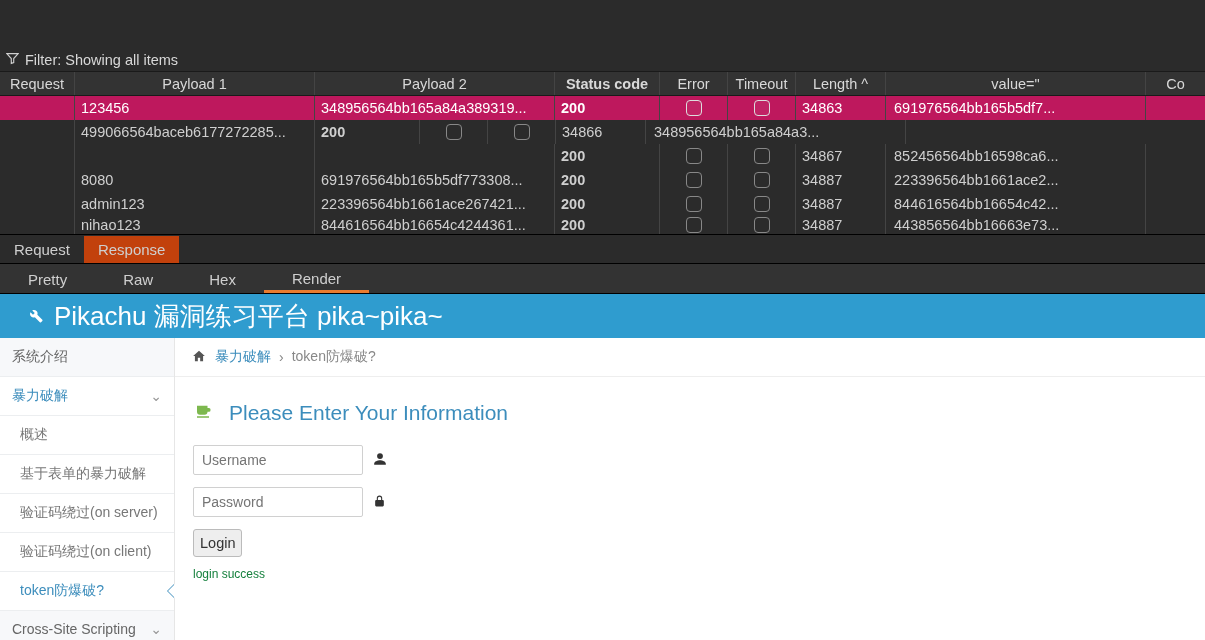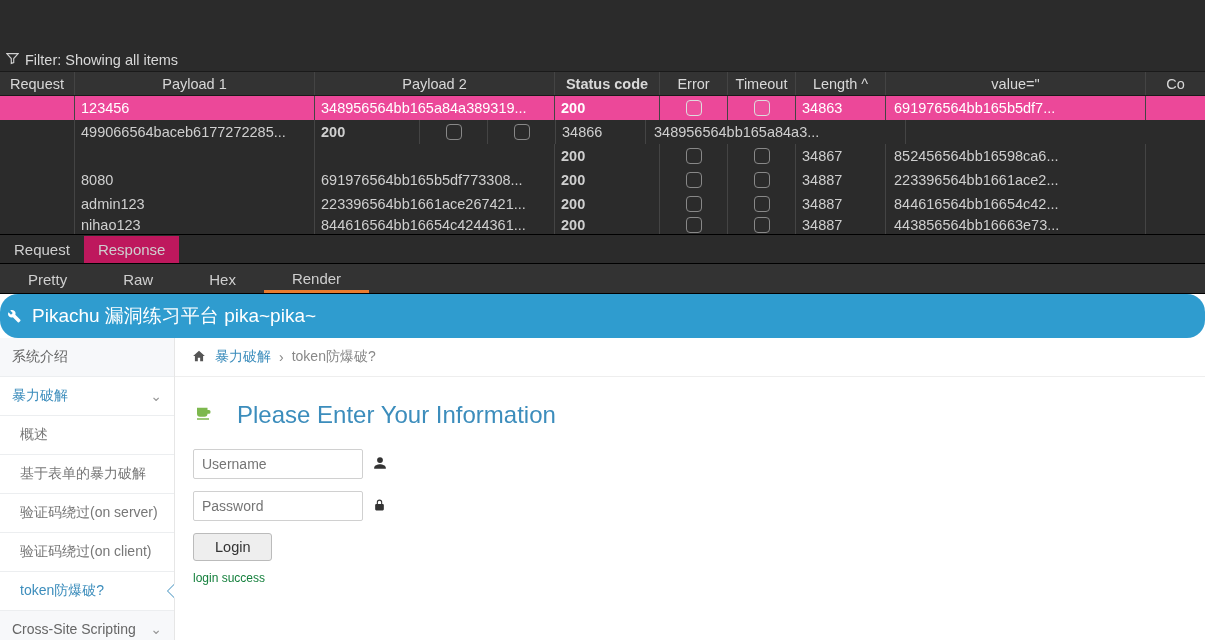--- a/index.html
+++ b/index.html
@@ -19,62 +19,62 @@
   .col-req { width: 75px; }
   .col-p1 { width: 240px; }
   .col-p2 { width: 240px; }
   .col-sc { width: 105px; font-weight: bold; }
   .col-err { width: 68px; justify-content:center; }
   .col-to { width: 68px; justify-content:center; }
   .col-len { width: 90px; }
   .col-val { width: 260px; }
   .col-co { flex: 1; }
   
-  .tbody .trow.sel { background: #ec4899; color: #fff; }
+  .tbody .trow.sel { background: #be185d; color: #fff; }
   .tbody .trow.last { height: 18px; overflow:hidden;}
   .tbody .td.col-p1 { padding-left: 6px; }
   .tbody .td.col-p2 { padding-left: 6px; }
   .tbody .td.col-val { padding-left: 8px; }
   .cb { width: 16px; height: 16px; border: 1.5px solid #888; border-radius: 4px; display:inline-block; }
   .trow.sel .cb { border-color: #ddd; background:rgba(255,255,255,0.05);}
   
   .rr-tabs { display: flex; border-top: 1px solid #000; border-bottom:1px solid #000; background: #2b2b2b; height: 30px; align-items:flex-end;}
   .rr-tab { padding: 5px 14px; color: #cfcfcf; font-size: 15px; cursor:pointer;}
-  .rr-tab.active { background: #be185d; }
+  .rr-tab.active { background: #c2410c; }
   
   .view-tabs { display: flex; background: #333; border-bottom:1px solid #000; height: 30px; align-items:flex-end;}
   .view-tab { padding: 5px 28px; color: #cfcfcf; font-size: 15px; cursor:pointer;}
   .view-tab.active { border-bottom: 3px solid #e87b2e; padding-bottom:3px; }
   
   .render-area { background: #fff; color: #444; }
-  .pika-header { background: #2f9ccf; color: #fff; display: flex; align-items:center; padding: 10px 2px; font-size: 19px; font-weight:400; height:44px;border-radius:18px;}
+  .pika-header { background: #2f9ccf; color: #fff; display: flex; align-items:center; padding: 10px 24px; font-size: 26px; font-weight:400; height:44px;}
   .pika-header .wrench { margin-right: 10px; font-size:18px;}
   
   .pika-body { display: flex; height: 329px; }
   .pika-aside { width: 175px; background: #f7f8fa; font-size: 14px; border-right:1px solid #e6e6e6; position:relative;}
   .aside-item { padding: 10px 12px; color: #555; border-bottom:1px solid #eceef0; cursor:pointer; display:flex; justify-content:space-between; align-items:center;}
   .aside-item.plain { background:#fff;}
   .aside-item.sub { padding-left: 20px; color:#777; background:#fff;}
   .aside-item.sub.active { color: #3c8dbc; position:relative;}
   .aside-item.exp { color:#3c8dbc; font-weight:500; position:relative;}
   .aside-item.top { color:#666; background:#f7f8fa;}
   .chev { font-size:14px; color:#999;}
   .arrow-left { position:absolute; right:-1px; top:50%; transform:translateY(-50%); width:0;height:0;border-top:7px solid transparent;border-bottom:7px solid transparent;border-right:7px solid #fff; filter: drop-shadow(-1px 0 0 #3c8dbc);}
   
   .pika-main { flex:1; background:#fff;}
   .breadcrumb { padding:10px 16px; border-bottom:1px solid #eee; font-size:14px; color:#888; display:flex; align-items:center; gap:8px;}
   .breadcrumb a{ color:#3c8dbc; text-decoration:none;}
   .breadcrumb .home{ color:#555; }
   .form-area { padding: 24px 18px; font-size:14.5px;}
-  .form-title { color:#3c8dbc; font-size:24px; font-weight:400; display:flex; align-items:center; gap:24px; margin-bottom:20px;}
+  .form-title { color:#3c8dbc; font-size:21px; font-weight:400; display:flex; align-items:center; gap:16px; margin-bottom:20px;}
   .cup { color:#7db84e; font-size:18px;}
   .input-row { display:flex; align-items:center; gap:10px; margin-bottom:12px;}
   .input-row input { width:170px; height:30px; padding:4px 8px; border:1px solid #d0d0d0; border-radius:2px; font-size:14px; color:#555;}
   .input-row .ico { color:#555; font-size:15px;}
-  .login-btn { padding:5px 21px; border:1px solid #bbb; background:#eee; border-radius:3px; font-size:14.5px; color:#333; cursor:pointer; margin-bottom:10px;}
+  .login-btn { padding:5px 6px; border:1px solid #bbb; background:#eee; border-radius:3px; font-size:14.5px; color:#333; cursor:pointer; margin-bottom:10px;}
   .msg { color:#15803d; font-size:12px;}
 </style>
 </head>
 <body>
 
 <div class="burp-top">
   <div class="filter-bar">
     <span class="funnel">
       <svg width="13" height="13" viewBox="0 0 16 16">
           <path d="M1 2h14l-5.5 6v5l-3 1v-6z" fill="none" stroke="#cfcfcf" stroke-width="1.4"></path>

